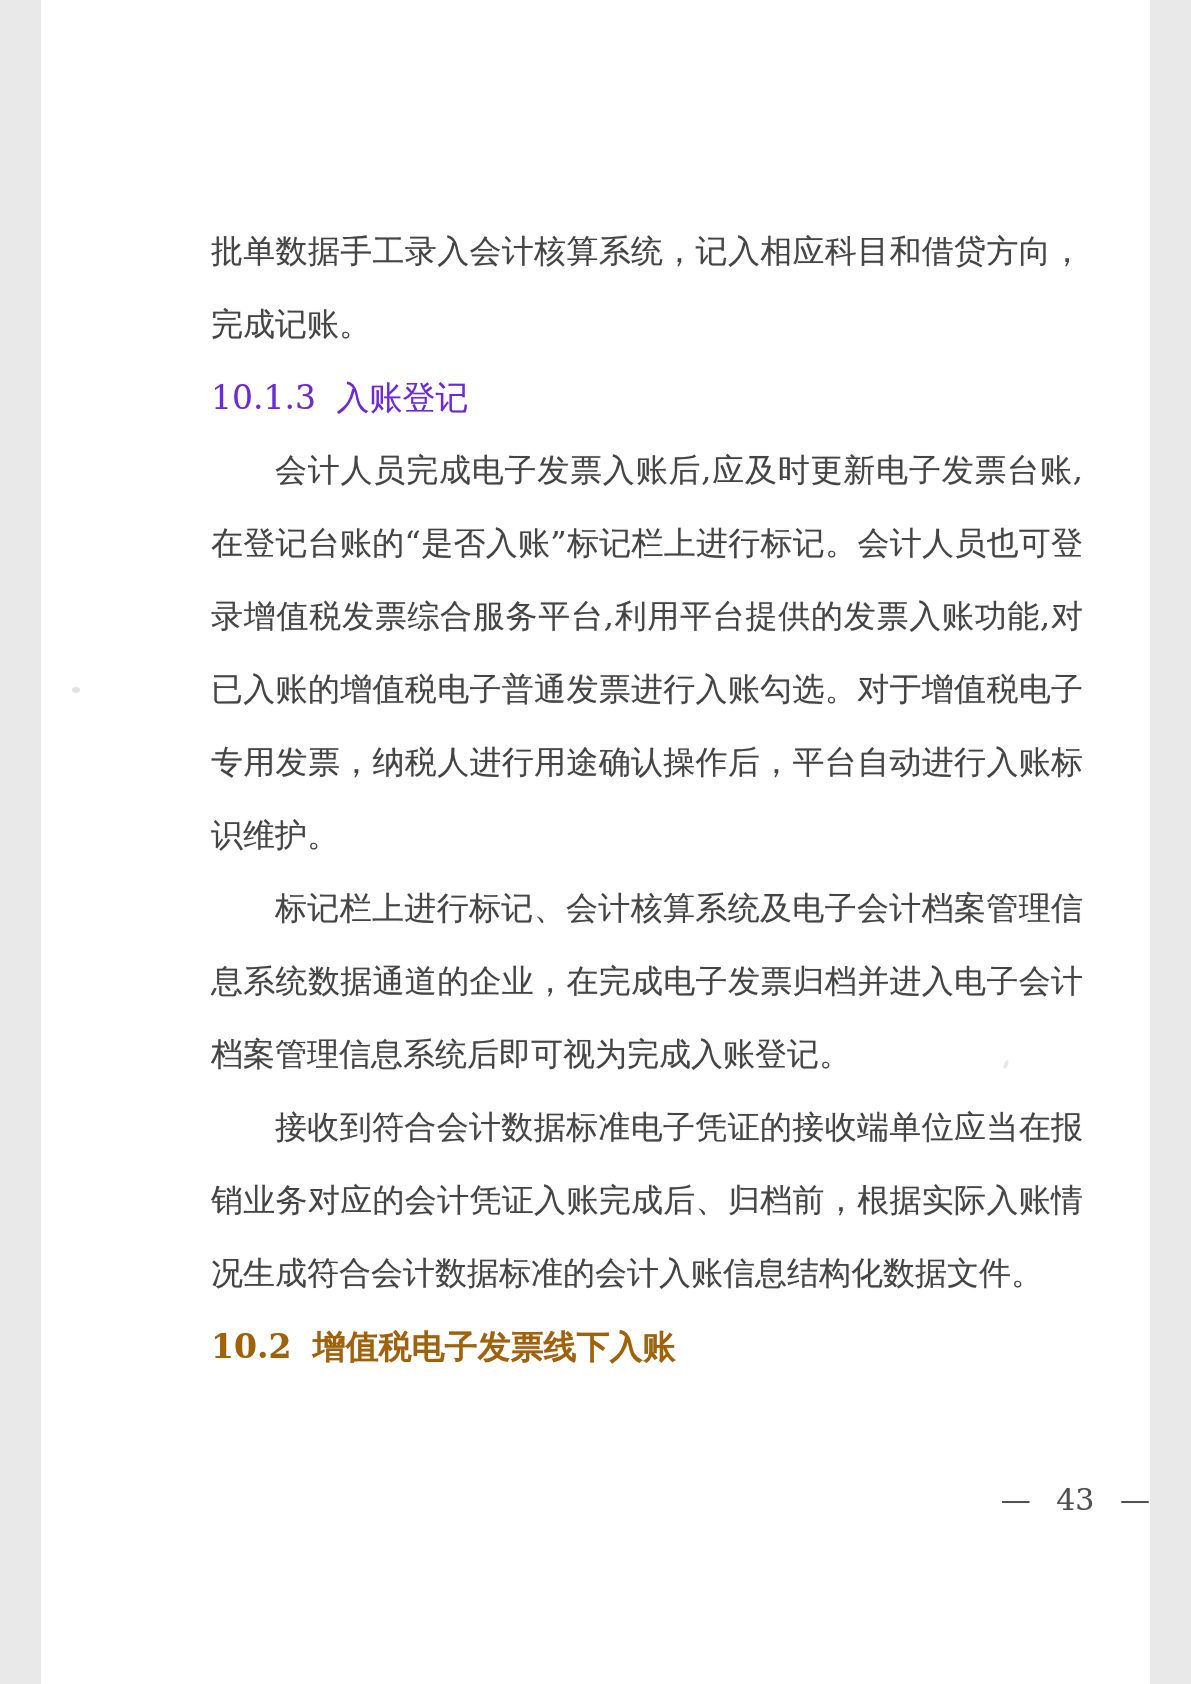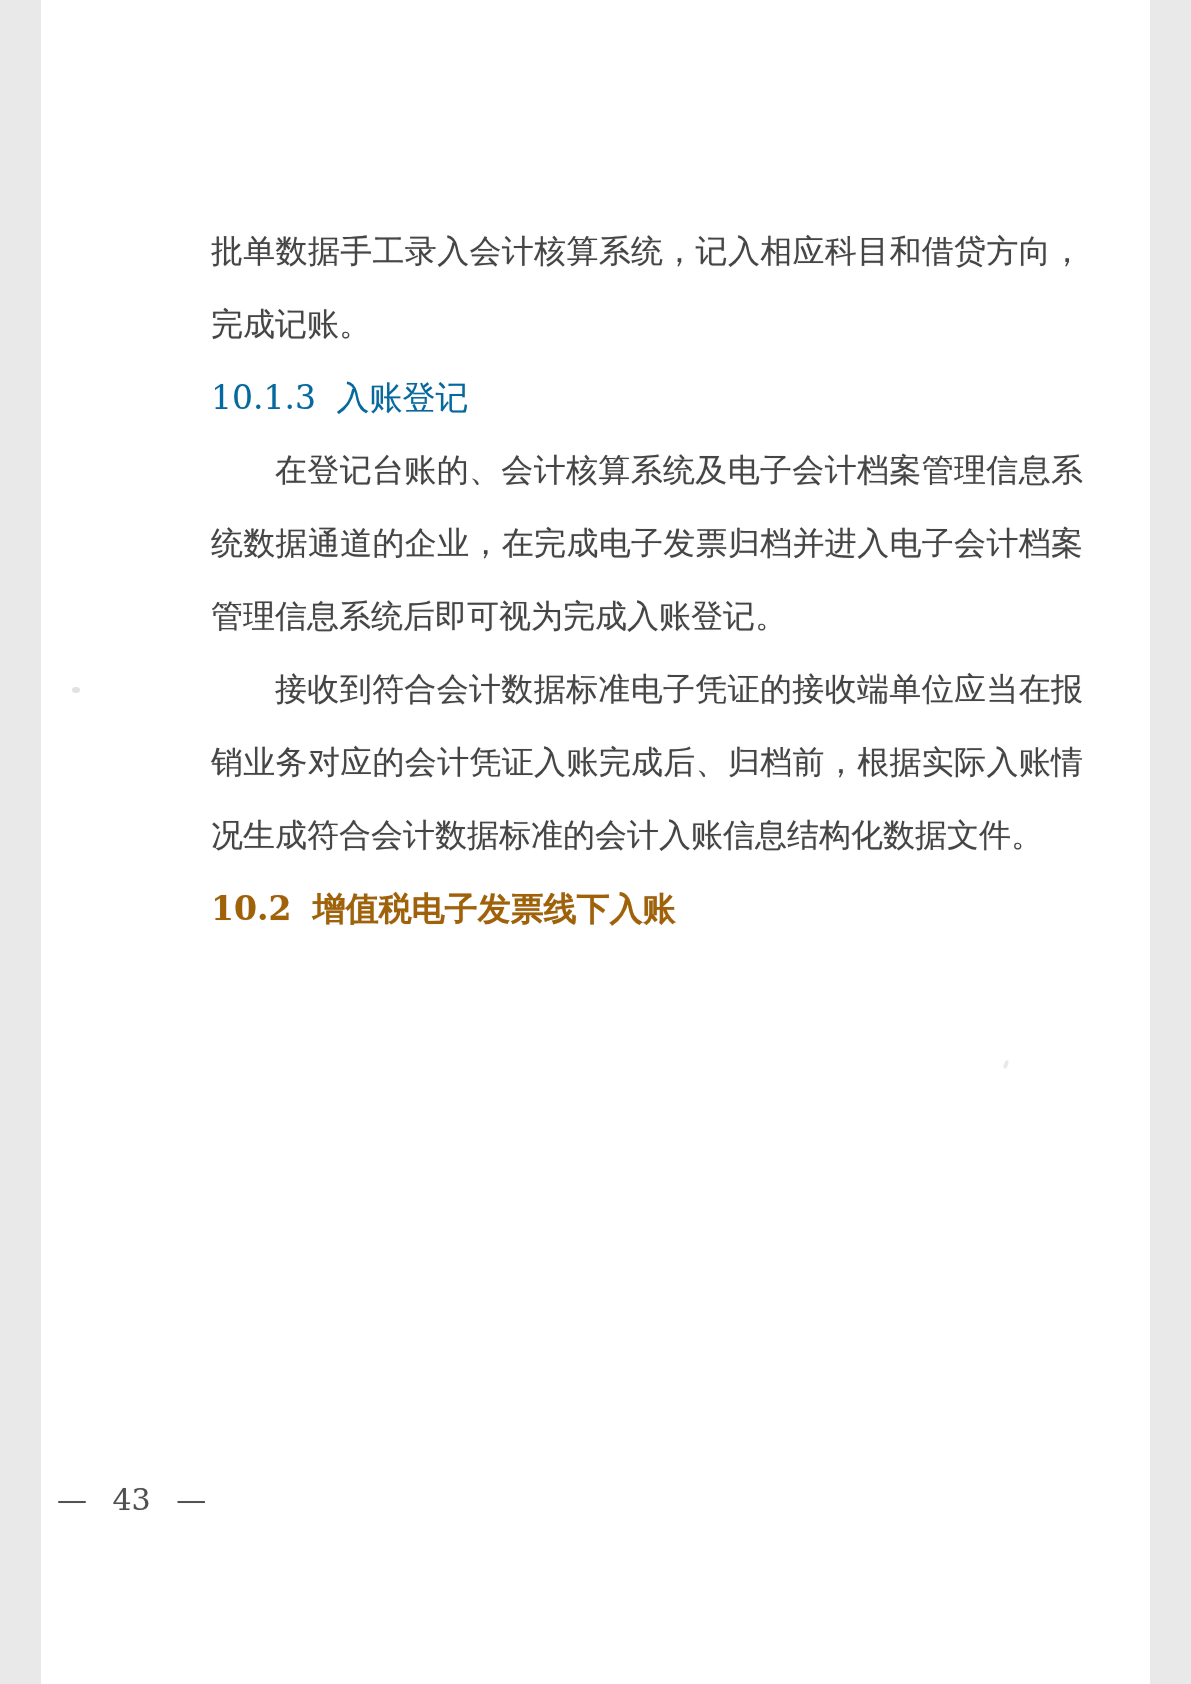--- a/index.html
+++ b/index.html
@@ -32,37 +32,37 @@
     margin: 0;
   }
   .para.ind {
     text-indent: 2em;
   }
   .heading {
     margin: 0;
     font-size: 33px;
     line-height: 73px;
     text-align: left;
-    color: #0369a1;
+    color: #6d28d9;
   }
   .heading.lvl3 {
     font-weight: 400;
     word-spacing: 10px;
   }
   .heading.lvl2 {
     font-weight: 700;
     word-spacing: 10px;
     color: #a16207;
   }
   .page-number {
     position: absolute;
-    left: 16px;
+    left: 0;
     top: 1482px;
     width: 100%;
-    text-align: left;
+    text-align: right;
     font-size: 30px;
     color: #4f4f4f;
     word-spacing: 16px;
     text-shadow: 0 0 1px rgba(80,80,80,0.3);
   }
   .speck {
     position: absolute;
     background: #c9c9c9;
     border-radius: 50%;
     opacity: 0.55;
@@ -73,22 +73,23 @@
 </head>
 <body>
 
 <div class="page">
 
   <div class="body-text">
     <p class="para cont">批单数据手工录入会计核算系统，记入相应科目和借贷方向，完成记账。</p>
 
     <h3 class="heading lvl3">10.1.3 入账登记</h3>
 
+    <p class="para ind">会计人员完成电子发票入账后,应及时更新电子发票台账,在登记台账的“是否入账”标记栏上进行标记。会计人员也可登录增值税发票综合服务平台,利用平台提供的发票入账功能,对已入账的增值税电子普通发票进行入账勾选。对于增值税电子专用发票，纳税人进行用途确认操作后，平台自动进行入账标识维护。</p>
 
-    <p class="para ind">在登记台账的、会计核算系统及电子会计档案管理信息系统数据通道的企业，在完成电子发票归档并进入电子会计档案管理信息系统后即可视为完成入账登记。</p>
+    <p class="para ind">标记栏上进行标记、会计核算系统及电子会计档案管理信息系统数据通道的企业，在完成电子发票归档并进入电子会计档案管理信息系统后即可视为完成入账登记。</p>
 
 
     <p class="para ind">接收到符合会计数据标准电子凭证的接收端单位应当在报销业务对应的会计凭证入账完成后、归档前，根据实际入账情况生成符合会计数据标准的会计入账信息结构化数据文件。</p>
 
     <h2 class="heading lvl2">10.2 增值税电子发票线下入账</h2>
   </div>
 
   <div class="page-number">— 43 —</div>
 
   <span class="speck s1"></span>

